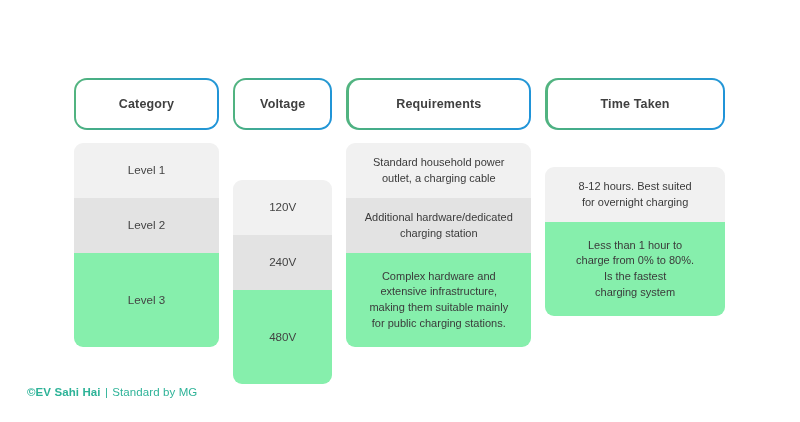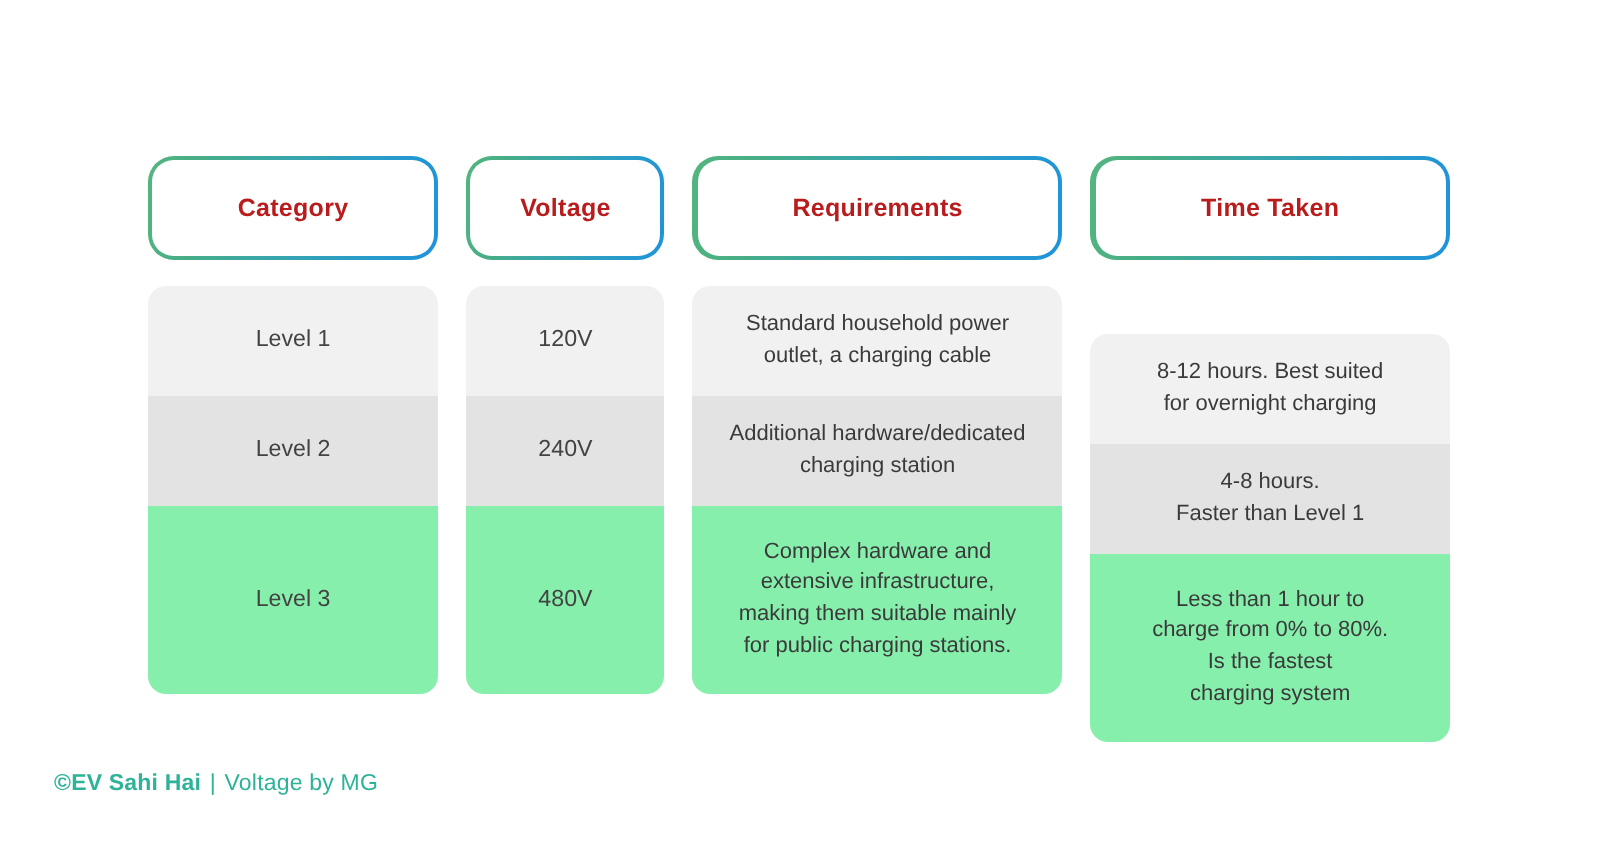--- a/index.html
+++ b/index.html
@@ -34,21 +34,21 @@
     gap: 14px;
   }
 
   .column {
     display: flex;
     flex-direction: column;
     align-items: stretch;
   }
 
   .col-category    { width: 146px; }
-  .col-voltage     { width: 100px; }
+  .col-voltage     { width: 100px; gap: 37px; }
   .col-requirements{ width: 186px; border-radius: 11px; }
   .col-timetaken   { width: 181px; gap: 24px; }
 
   
   .header-cell {
     height: 52px;
     border-radius: 13px;
     padding: 2.4px;
     background: linear-gradient(100deg, #54b57f 0%, #46ad86 18%, #3aa7a7 42%, #2b9ec5 70%, #1f93da 100%);
     box-sizing: border-box;
@@ -60,21 +60,21 @@
     background: #ffffff;
     border-radius: 10.8px;
     display: flex;
     align-items: center;
     justify-content: center;
     box-sizing: border-box;
   }
   .header-label {
     font-size: 12.5px;
     font-weight: bold;
-    color: #b91c1c;
+    color: #404040;
     letter-spacing: 0.15px;
     line-height: 1.2;
   }
 
   
   .body-stack {
     border-radius: 9px;
     overflow: hidden;
     display: flex;
     flex-direction: column;
@@ -191,34 +191,30 @@
       <div class="header-cell">
         <div class="header-inner">
           <span class="header-label">Time Taken</span>
         </div>
       </div>
       <div class="body-stack">
         <div class="cell cell-r0">
           <span class="cell-text">8-12 hours. Best suited
 for overnight charging</span>
         </div>
-        <div class="cell cell-r1">
-          <span class="cell-text">4-8 hours.
-Faster than Level 1</span>
-        </div>
         <div class="cell cell-r2">
           <span class="cell-text">Less than 1 hour to
 charge from 0% to 80%.
 Is the fastest
 charging system</span>
         </div>
       </div>
     </div>
 
   </div>
 
   <div class="footer">
     <span class="brand">©EV Sahi Hai</span>
     <span class="sep">|</span>
-    <span class="tail">Voltage by MG</span>
+    <span class="tail">Standard by MG</span>
   </div>
 
 </div>
 
 </body></html>

